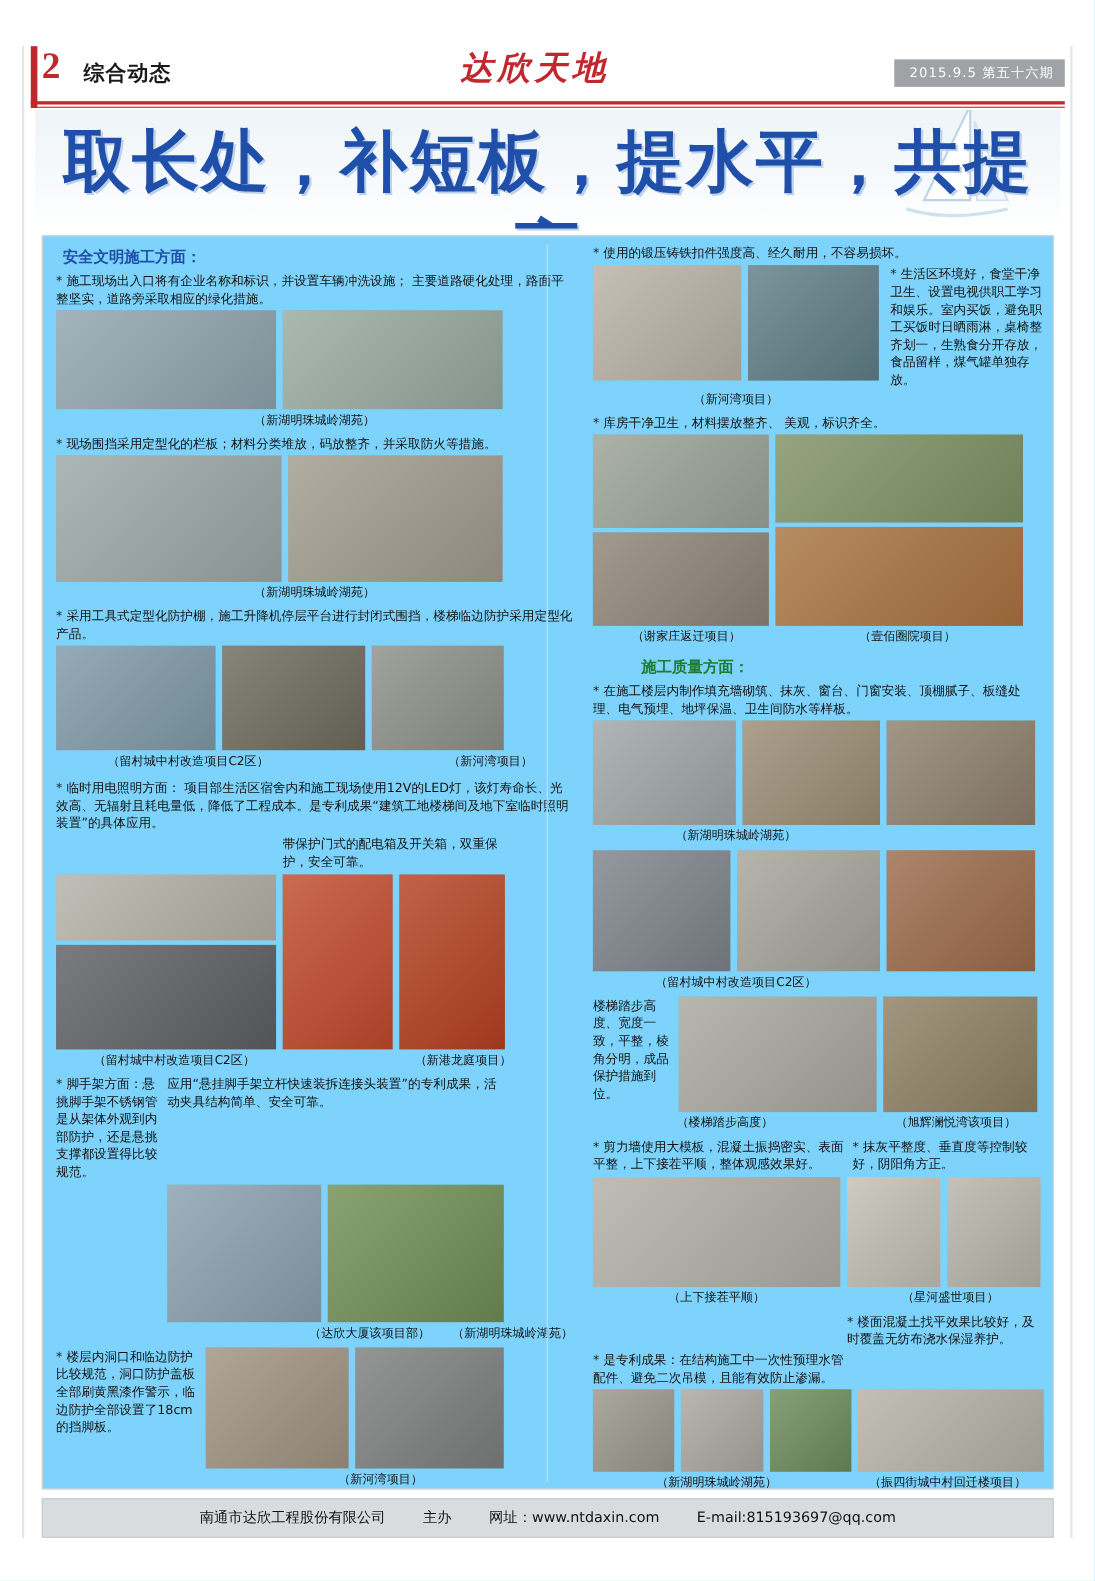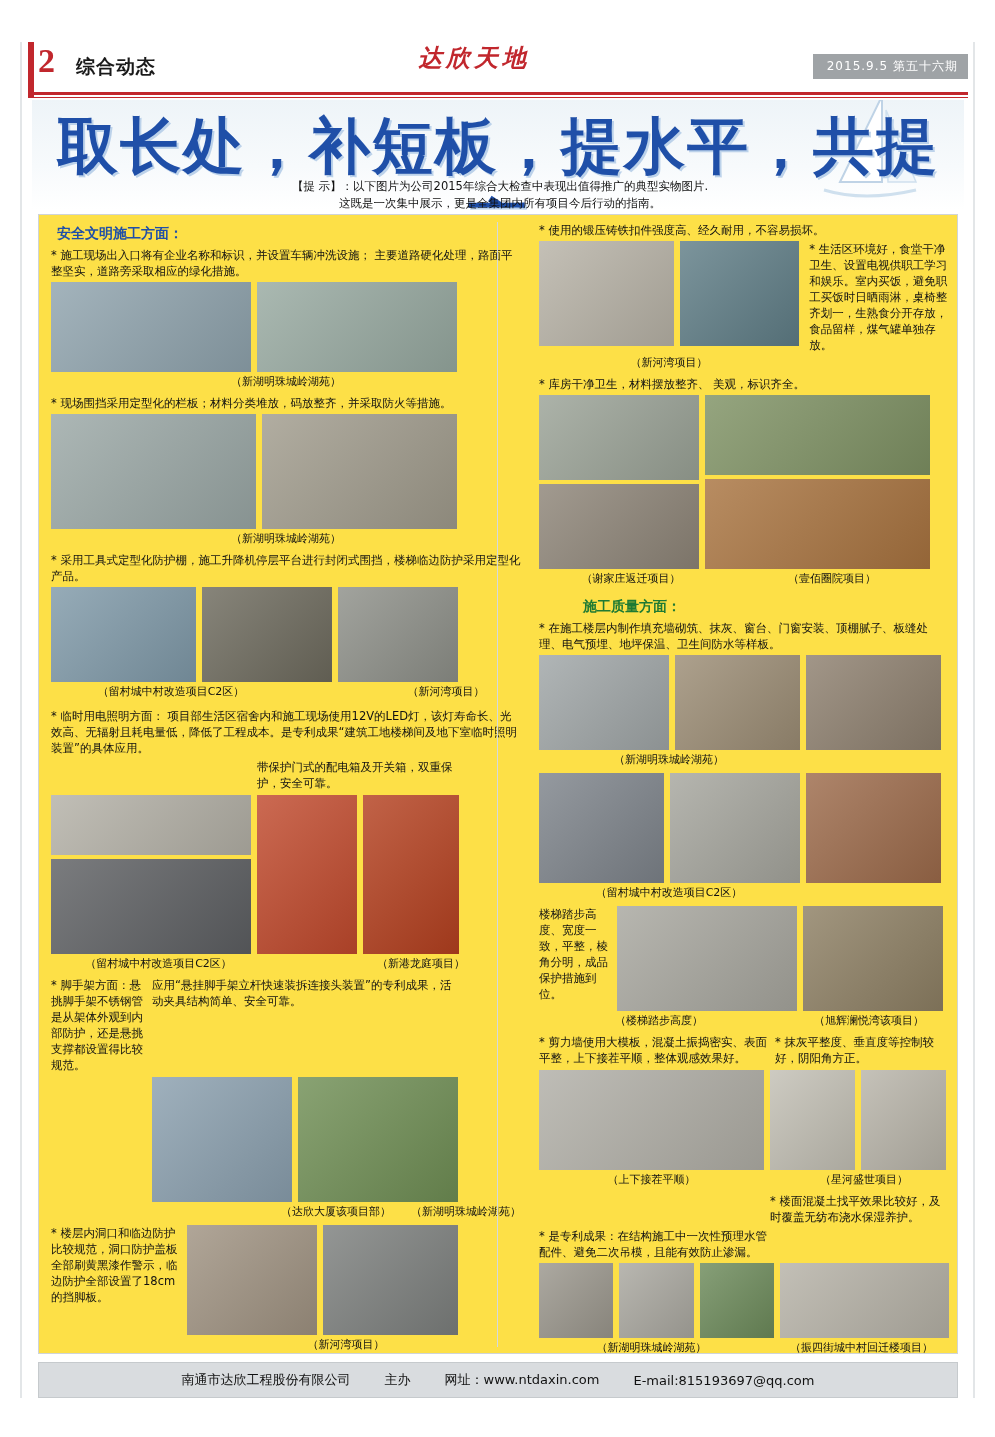--- a/index.html
+++ b/index.html
@@ -24,21 +24,21 @@
     font-size: 34px; font-weight: bold; color: #c1272d;
     font-family: "Liberation Serif", serif;
   }
   .section-title {
     position: absolute; left: 48px; top: 12px;
     font-size: 19px; font-weight: bold; color: #1a1a1a;
     letter-spacing: 1px;
   }
   .paper-name {
     position: absolute; left: 390px; top: 0px;
-    font-size: 24px; font-weight: bold; color: #c1272d;
+    font-size: 30px; font-weight: bold; color: #c1272d;
     font-family: "Liberation Serif", serif;
     letter-spacing: 4px;
     font-style: italic;
   }
   .issue-date {
     position: absolute; right: 0px; top: 12px;
     background: #9fa3a6; color: #fff;
     font-size: 12px; padding: 4px 10px 4px 14px;
     letter-spacing: 1px;
     white-space: nowrap;
@@ -74,21 +74,21 @@
   
   .tipbox {
     position: absolute; left: 165px; top: 178px; width: 670px;
     font-size: 11.5px; color: #111; line-height: 17px; text-align: center;
   }
   .tipbox .line2 { display:block; }
   
   .content {
     position: absolute; left: 38px; top: 214px; width: 920px; height: 1140px;
     border: 1px solid #cfd4d8;
-    background: #fde047;
+    background: #7dd3fc;
   }
   .col-divider {
     position: absolute; left: 497px; top: 222px; width: 1px; height: 1125px;
     background: #d4d9dd;
   }
   .colL { position: absolute; left: 12px; top: 4px; width: 470px; }
   .colR { position: absolute; left: 500px; top: 4px; width: 410px; }
 
   .hdr {
     font-size: 14px; font-weight: bold; color: #1f4fa8; margin: 6px 0 4px 6px;
@@ -142,24 +142,20 @@
 
   <div class="banner-box">
     <svg class="sail" viewBox="0 0 120 120">
       <path d="M78 6 L78 92 L36 92 Z" fill="#ffffff" stroke="#bfd3e6" stroke-width="2"></path>
       <path d="M82 20 L112 92 L84 92 Z" fill="#f2f7fb" stroke="#cfe0ee" stroke-width="1.5"></path>
       <path d="M20 100 Q60 112 112 100" stroke="#cfe0ee" stroke-width="3" fill="none"></path>
     </svg>
     <div class="banner-title">取长处，补短板，提水平，共提高</div>
   </div>
 
-  <div class="tipbox">
-    <span>【提 示】：以下图片为公司2015年综合大检查中表现出值得推广的典型实物图片.</span>
-    <span class="line2">这既是一次集中展示，更是全集团内所有项目今后行动的指南。</span>
-  </div>
 
   <div class="content">
 
     <div class="colL">
 
       <div class="hdr">安全文明施工方面：</div>
 
       <p class="bullet">* 施工现场出入口将有企业名称和标识，并设置车辆冲洗设施；
    主要道路硬化处理，路面平整坚实，道路旁采取相应的绿化措施。</p>
       <div class="row">
@@ -245,21 +241,21 @@
       <div class="row">
         <div>
           <span class="ph" style="width:160px;height:85px;background:#9aa296;display:block"></span>
           <span class="ph" style="width:160px;height:85px;background:#8d8477;display:block;margin-top:4px"></span>
         </div>
         <div>
           <span class="ph" style="width:225px;height:80px;background:#7e9163;display:block"></span>
           <span class="ph" style="width:225px;height:90px;background:#a8733f;display:block;margin-top:4px"></span>
         </div>
       </div>
-      <div class="row" style="justify-content:center">
+      <div class="row" style="justify-content:flex-start">
         <div class="cap" style="width:170px">（谢家庄返迁项目）</div>
         <div class="cap" style="width:220px">（壹佰圈院项目）</div>
       </div>
 
       <div class="hdr green">施工质量方面：</div>
 
       <p class="bullet">* 在施工楼层内制作填充墙砌筑、抹灰、窗台、门窗安装、顶棚腻子、板缝处理、电气预埋、地坪保温、卫生间防水等样板。</p>
       <div class="row">
         <span class="ph" style="width:130px;height:95px;background:#9fa5a6"></span>
         <span class="ph" style="width:125px;height:95px;background:#9b8c74"></span>

